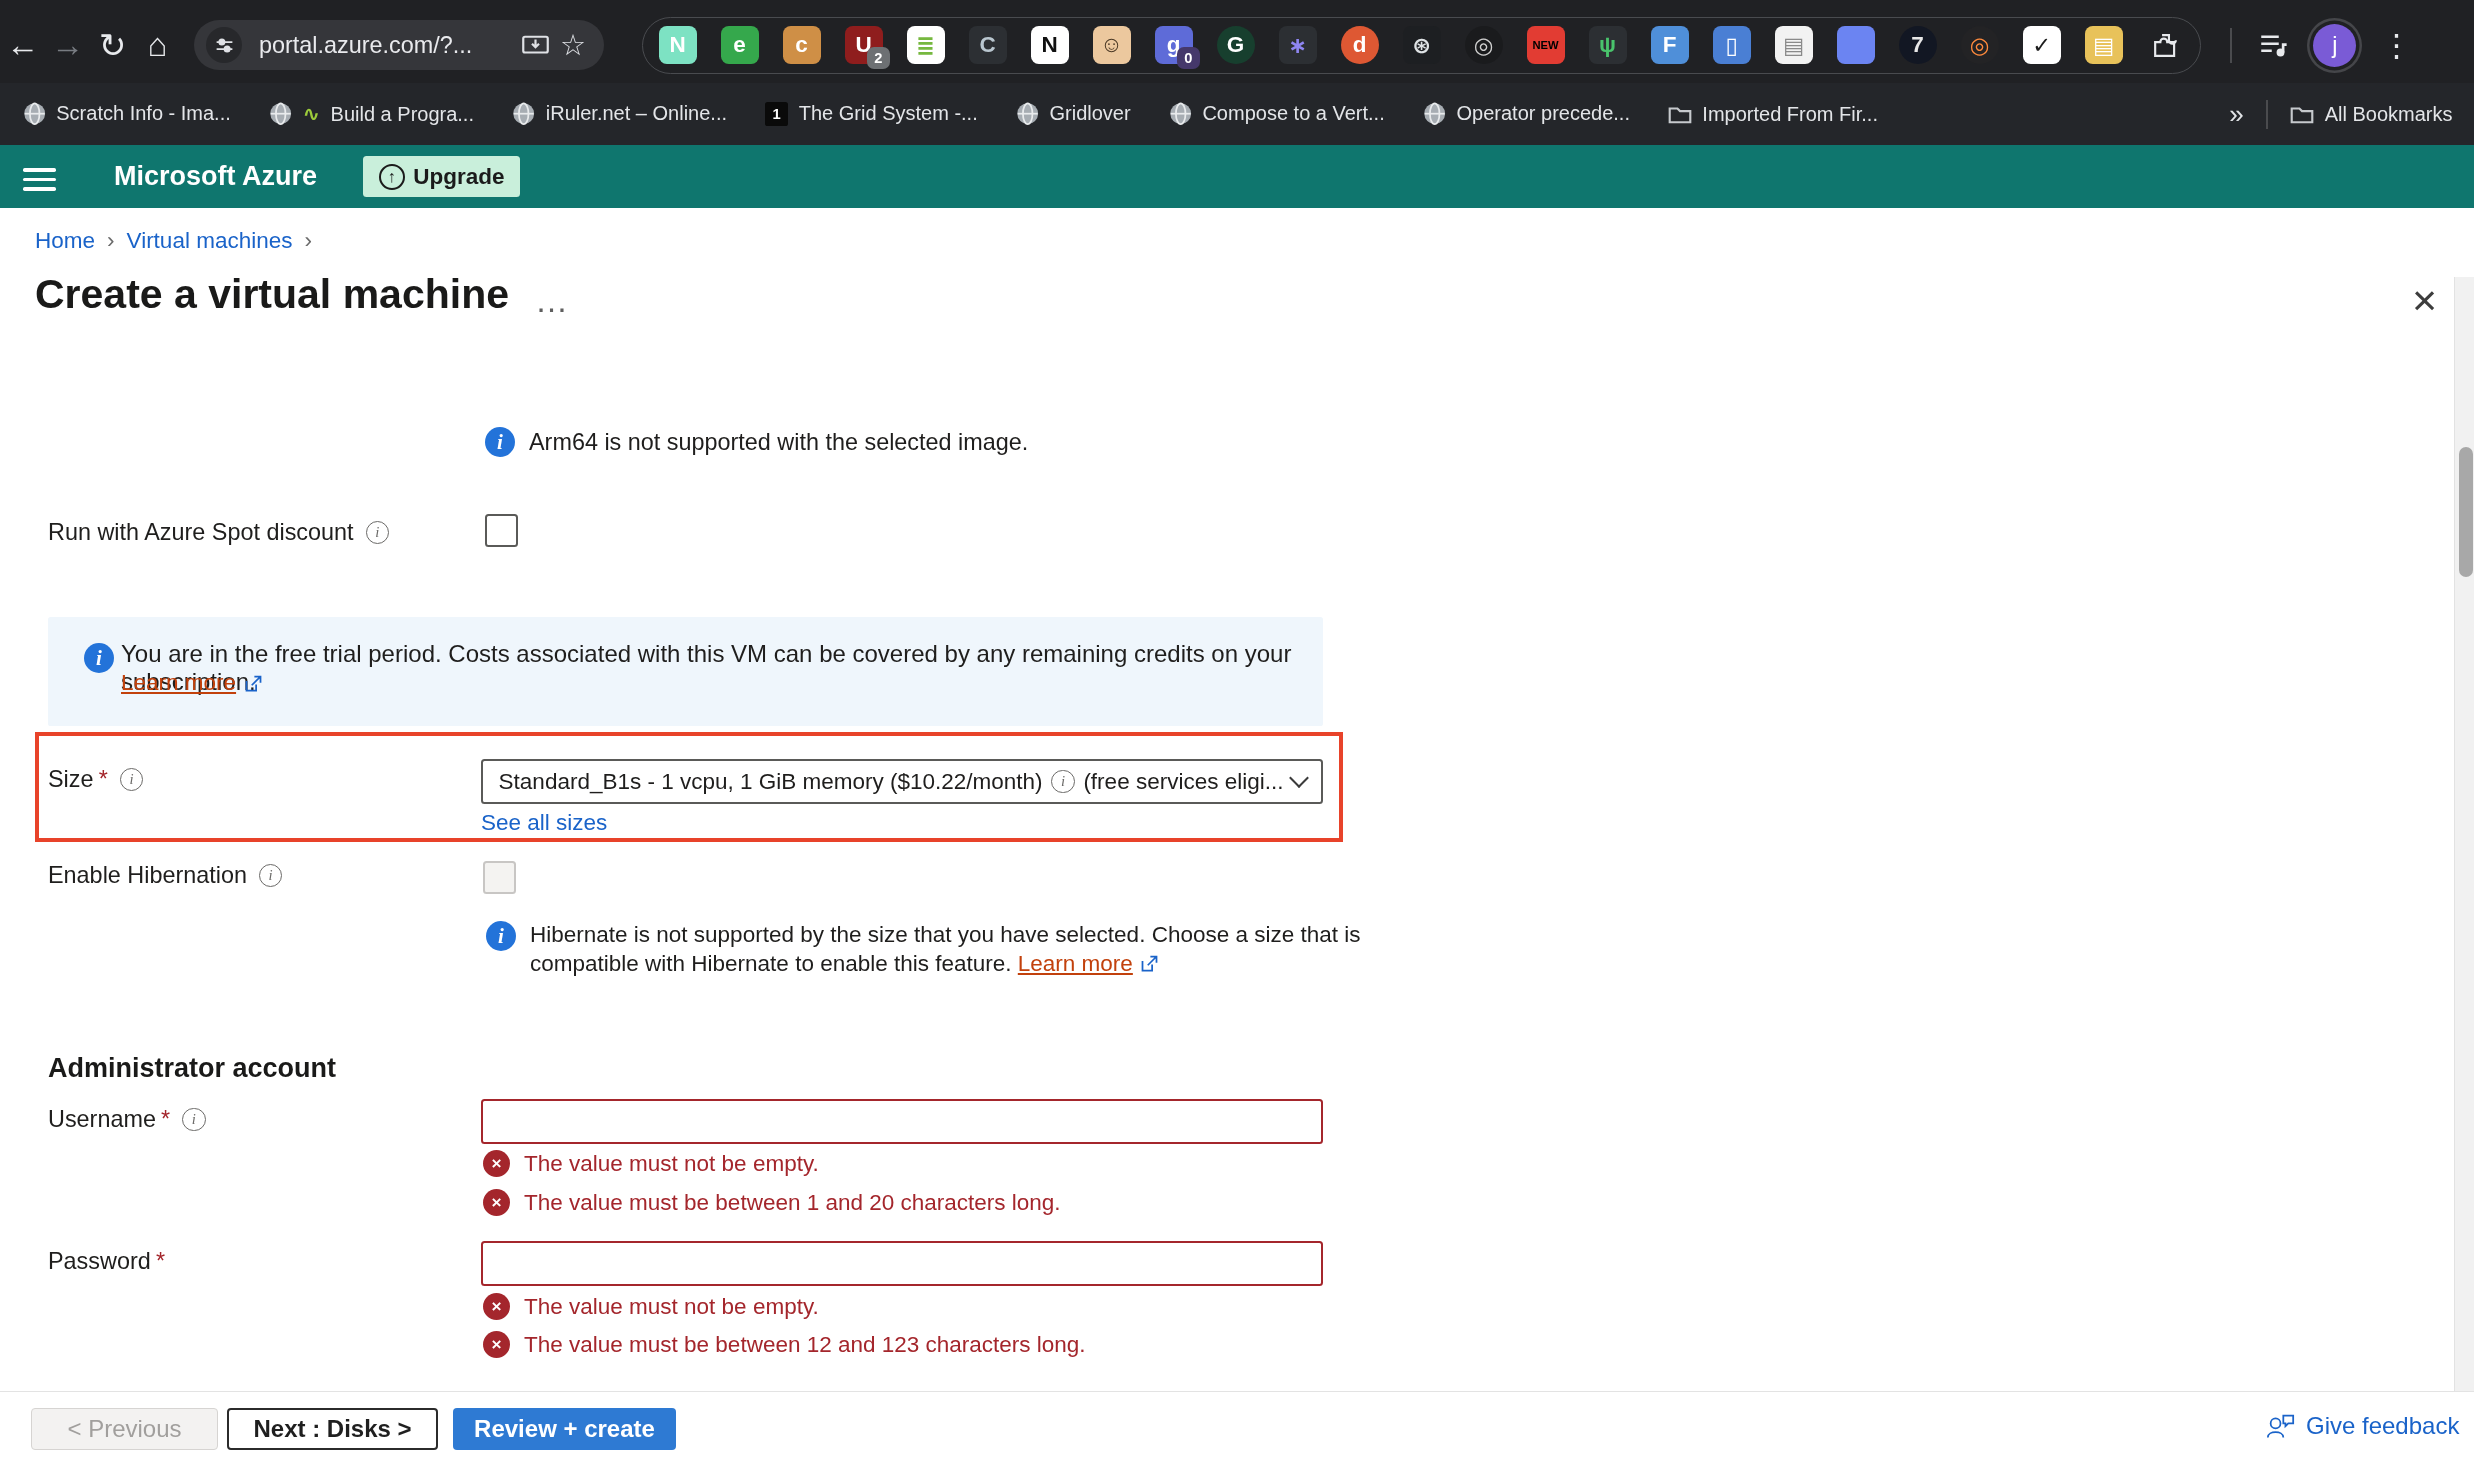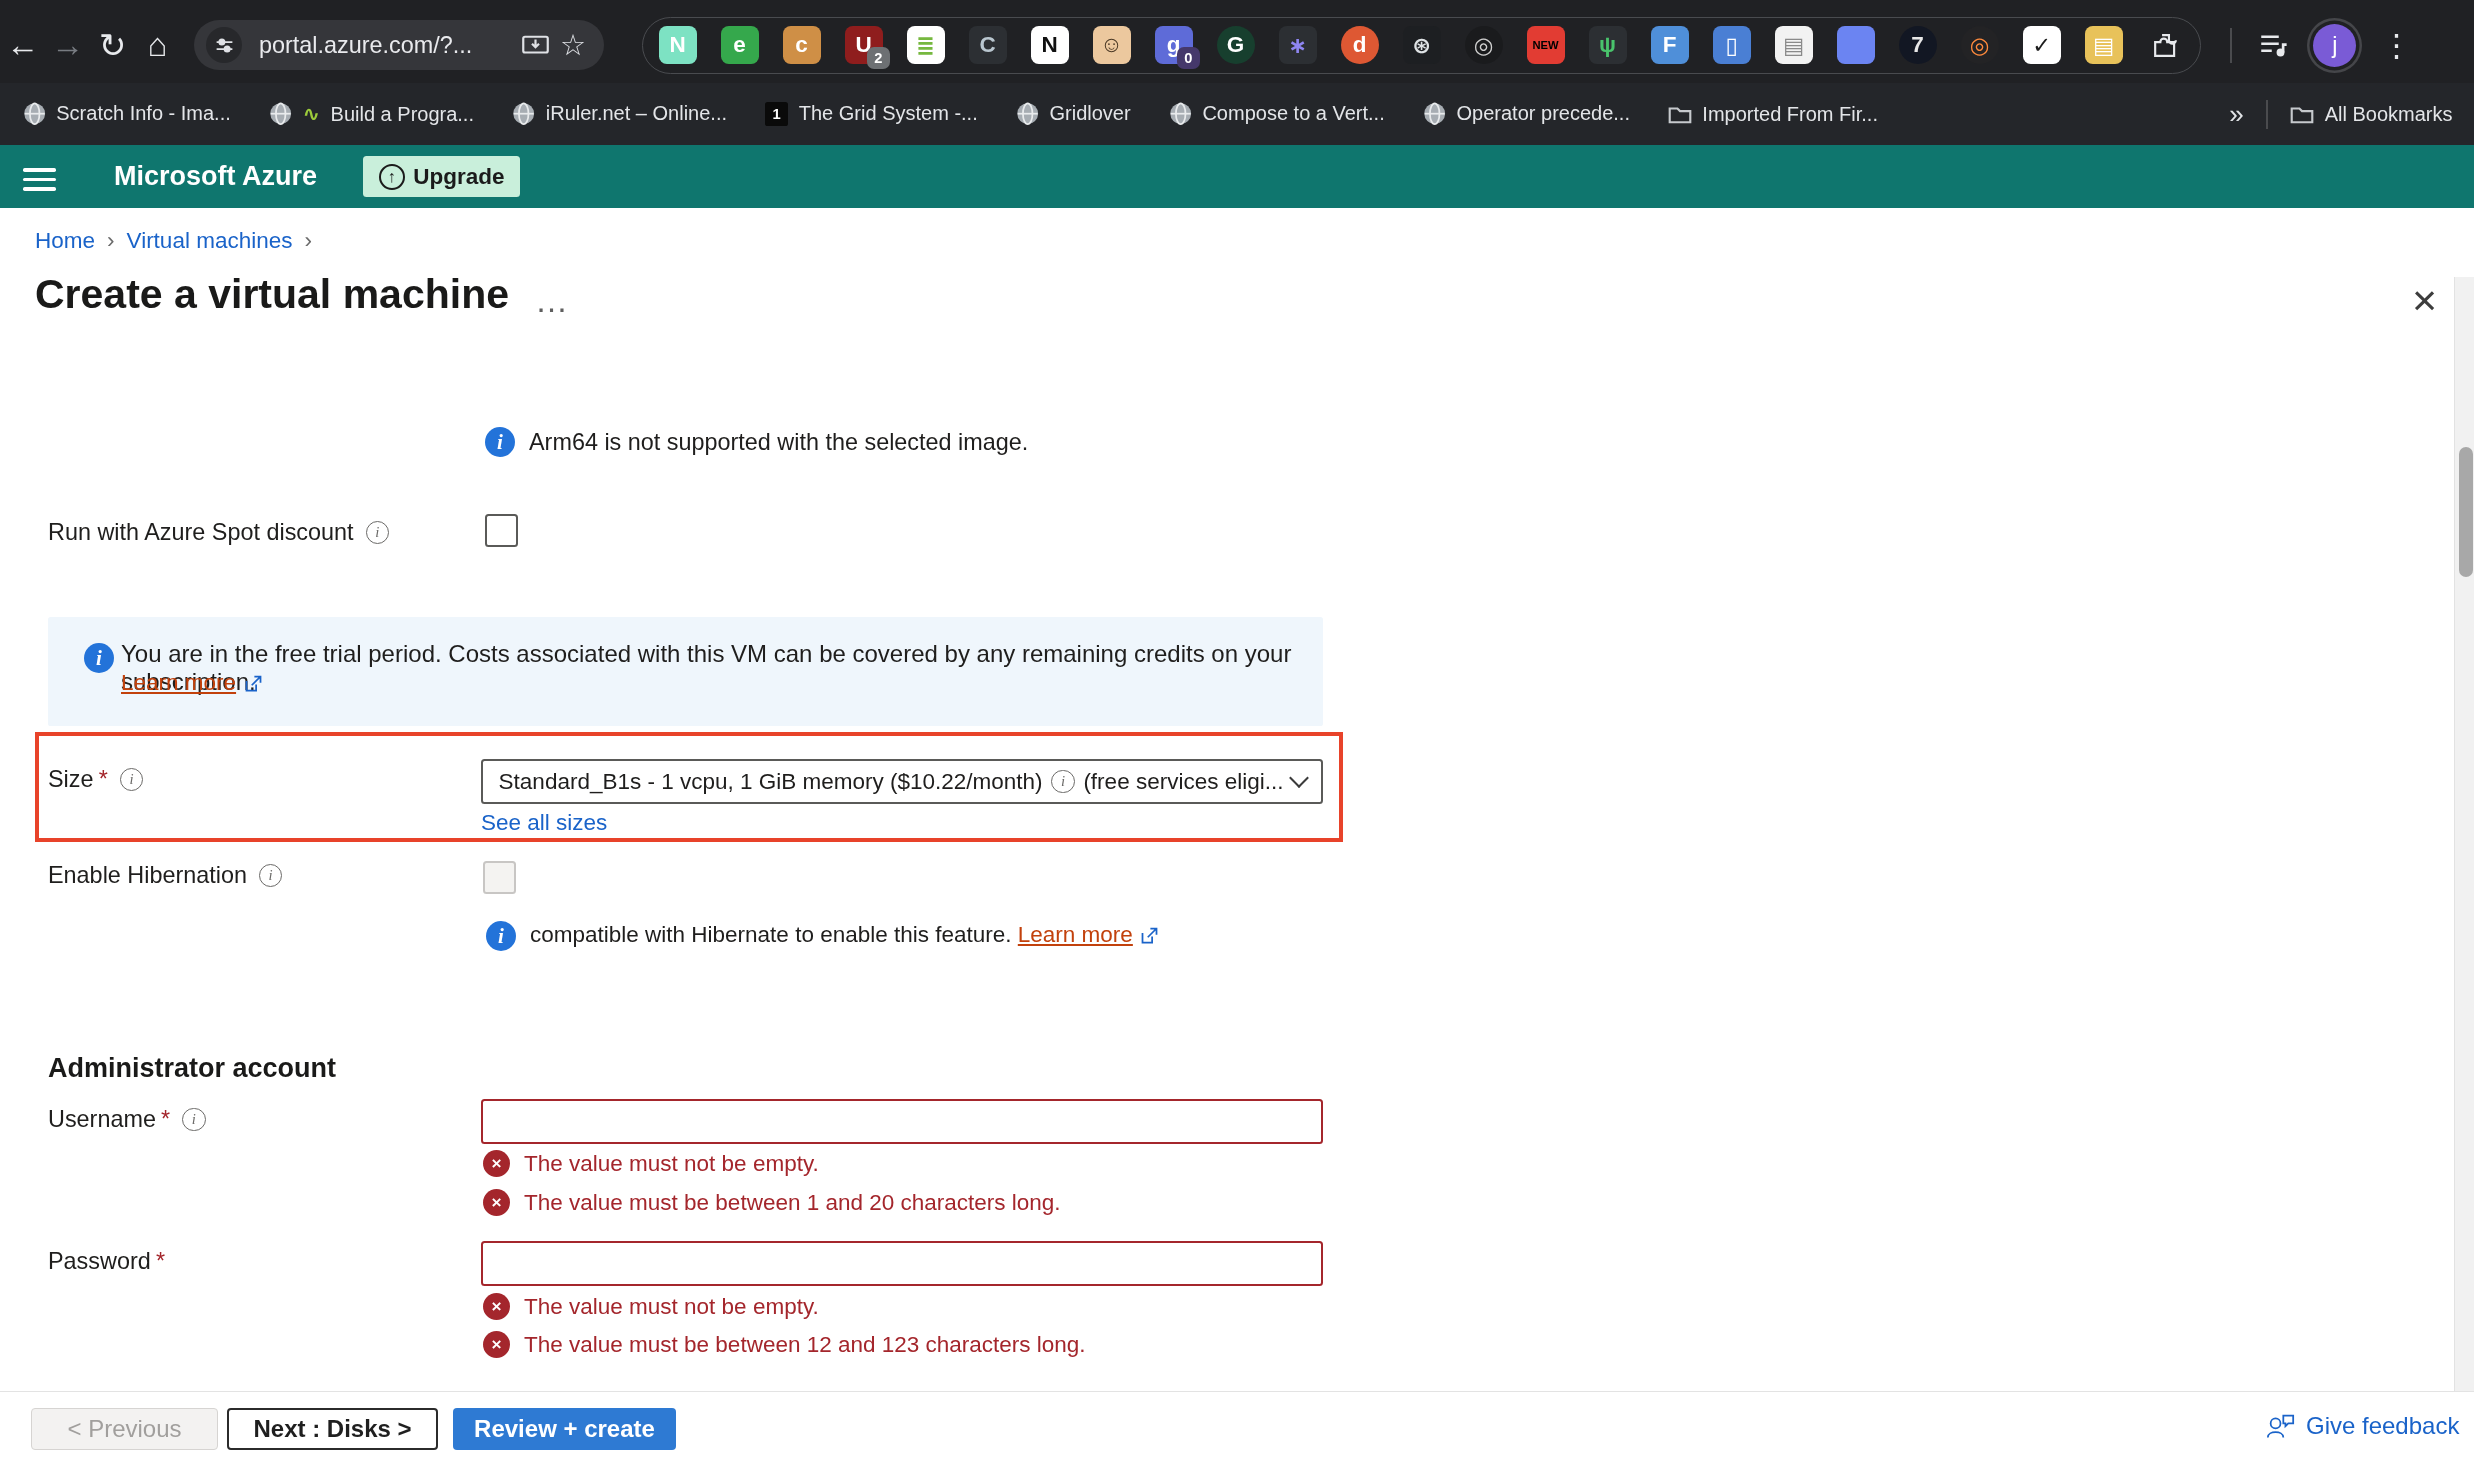--- a/index.html
+++ b/index.html
@@ -445,20 +445,21 @@
 
   <div class="lbl" id="hib-label">
     <span>Enable Hibernation</span>
     <span class="i-outline">i</span>
   </div>
   <div id="hib-checkbox"></div>
 
   <div id="hib-info">
     <span class="info-dot">i</span>
     <div class="txt">
+      <div>Hibernate is not supported by the size that you have selected. Choose a size that is</div>
       <div>
         <span>compatible with Hibernate to enable this feature.</span>
         <a class="learn">Learn more</a>
         <svg width="21" height="21" viewBox="0 0 24 24" style="display:inline;vertical-align:-3.5px" fill="none" stroke="#1a63c9" stroke-width="2">
             <path d="M4 9 v11 h11 v-7"></path>
             <path d="M10 14 L20 4 M13 4 h7 v7"></path>
           </svg>
       </div>
     </div>
   </div>

